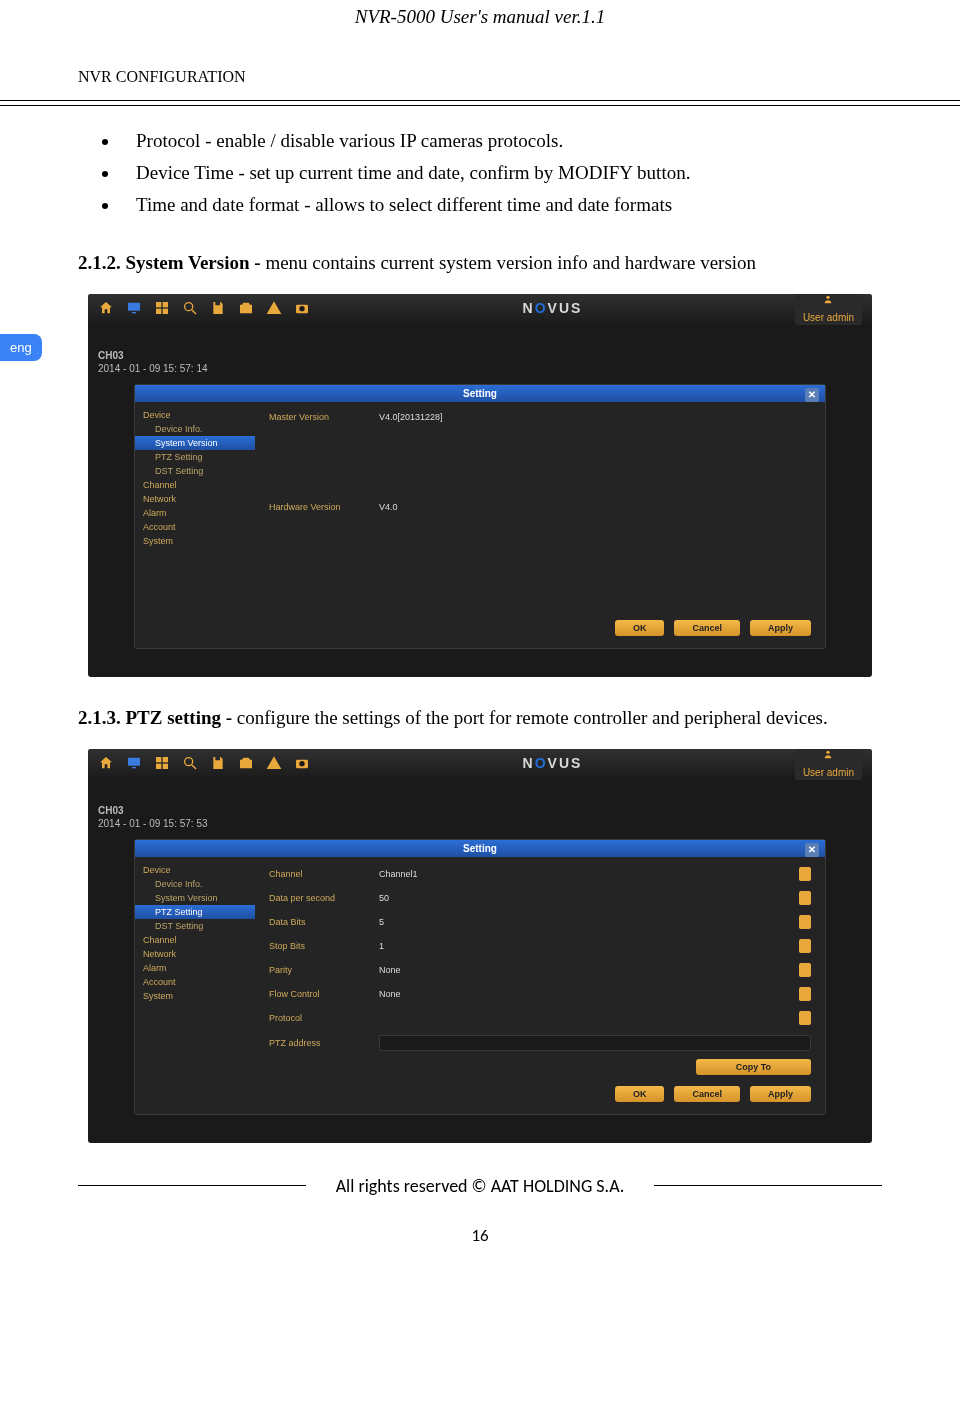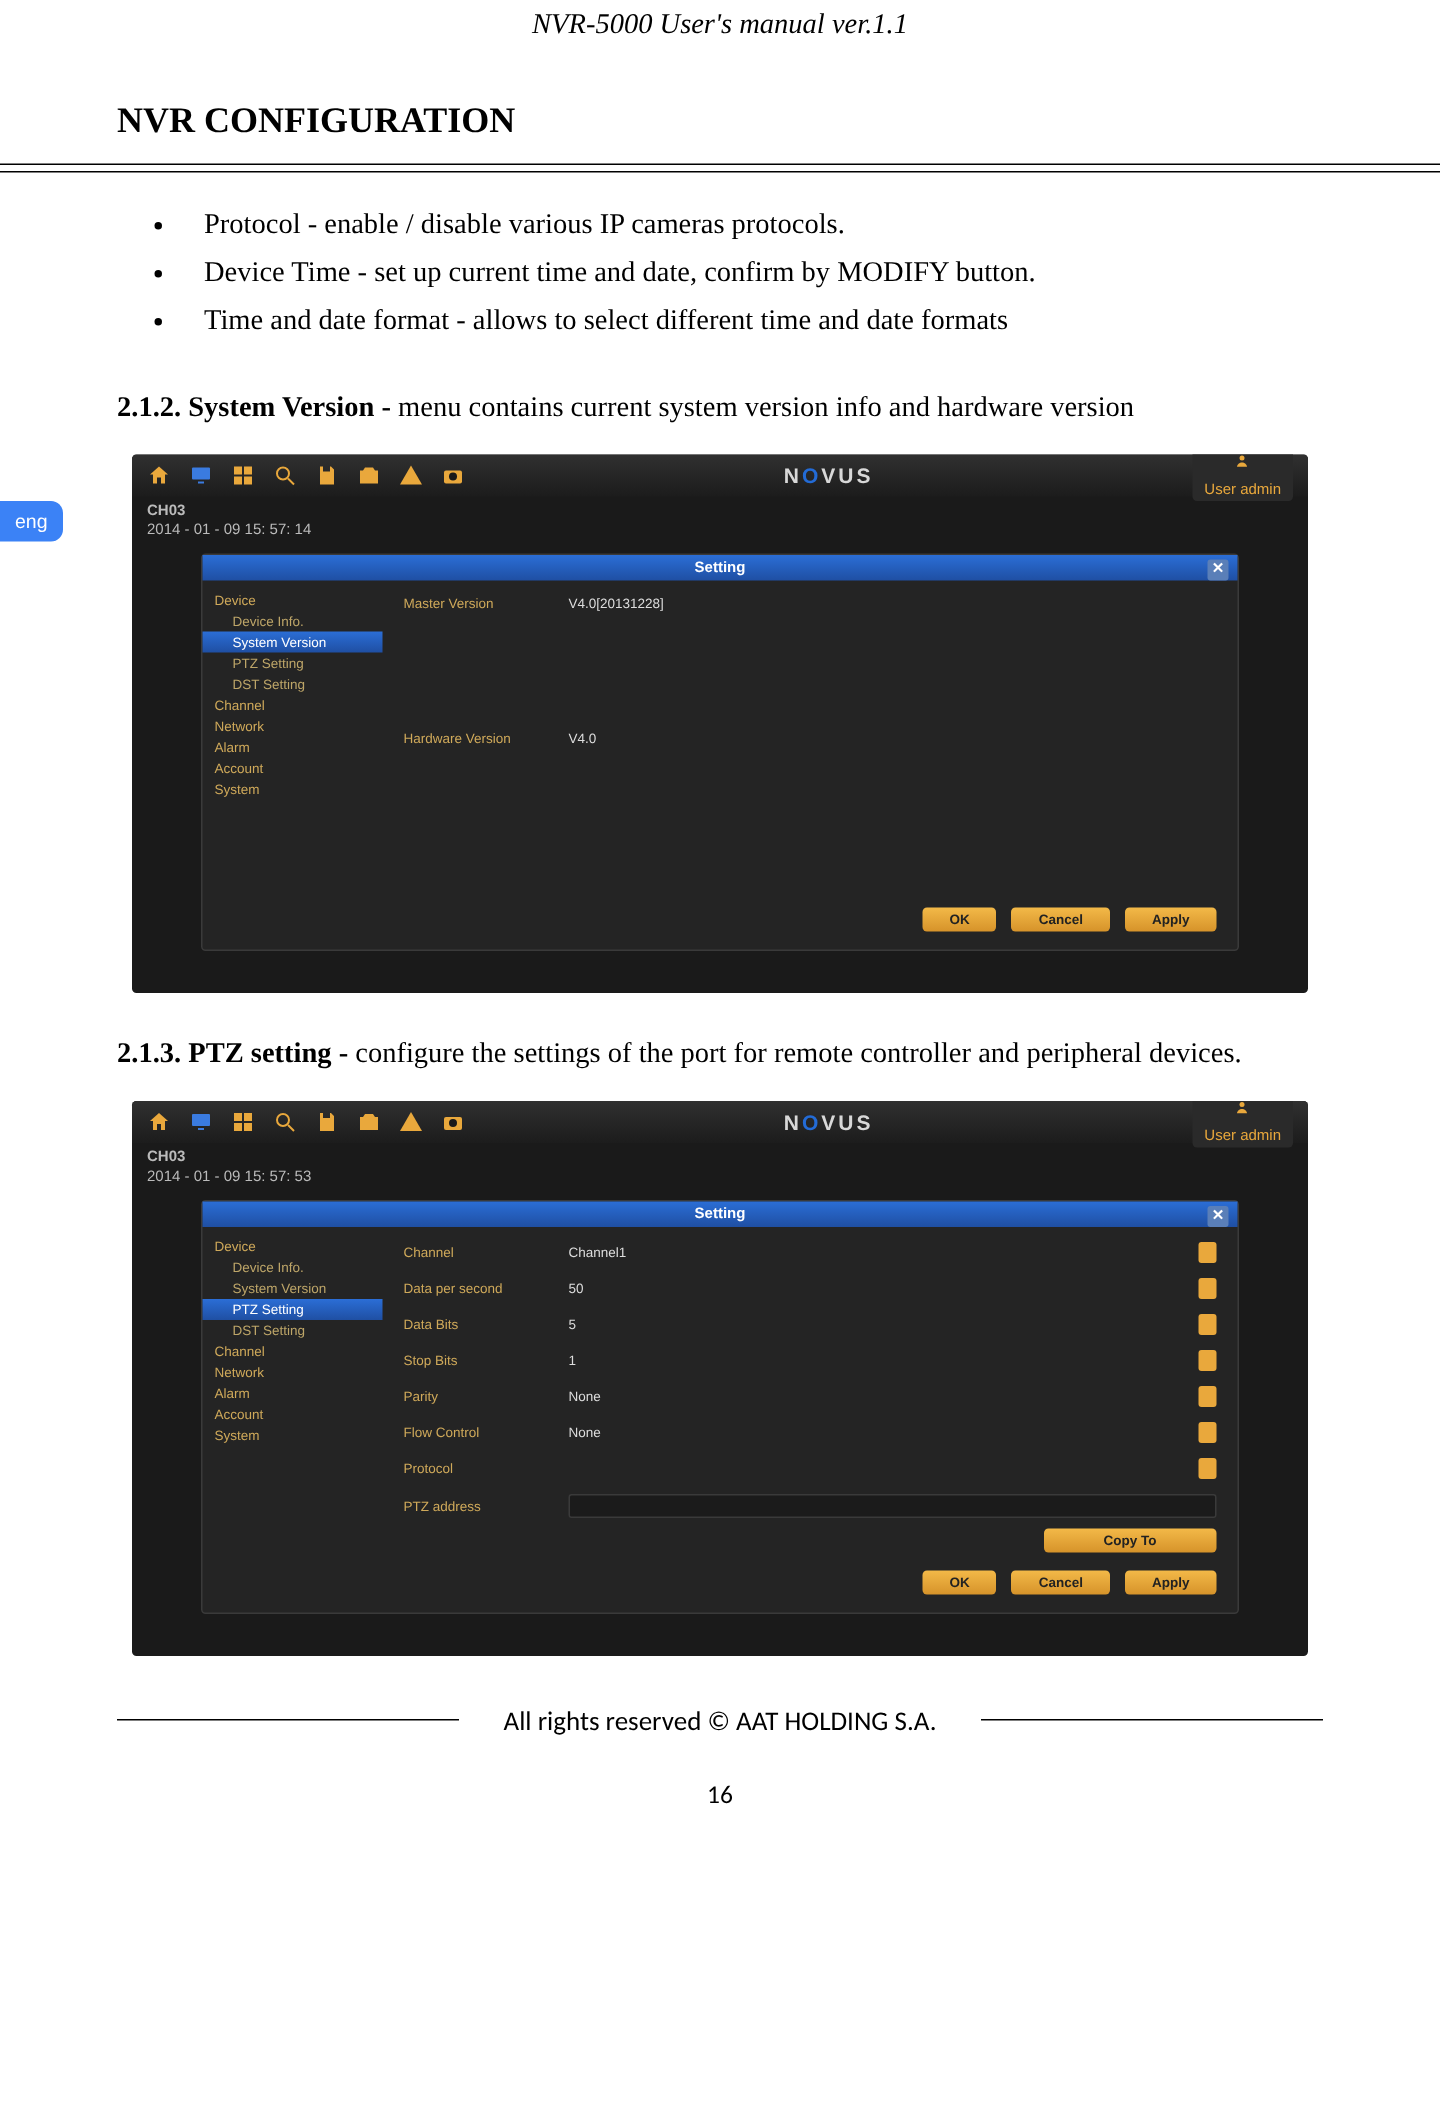--- a/index.html
+++ b/index.html
@@ -16,22 +16,22 @@
     padding: 0 0 40px 0;
   }
   .header-title {
     text-align: center;
     font-style: italic;
     font-size: 19px;
     padding-top: 6px;
     padding-bottom: 10px;
   }
   .section-title {
-    font-weight: bold;
-    font-size: 24px;
+    font-weight: normal;
+    font-size: 16px;
     margin: 30px 0 14px 78px;
   }
   .hr-double {
     border: none;
     border-top: 1px solid #000;
     border-bottom: 1px solid #000;
     height: 4px;
     margin: 0 0 24px 0;
   }
   .bullets {
@@ -98,20 +98,21 @@
   .toolbar .brand .accent { color: #236bd6; }
   .toolbar .userbox {
     display:flex; align-items:center; gap:6px;
     background:#2a2a2a; padding:2px 8px; border-radius:3px;
     color:#e9a83c;
     flex-direction:column;
   }
   .toolbar .userbox .usericon svg { width:10px; height:10px; }
   .shot-sub {
     padding: 4px 10px 10px 10px;
+    margin-top: 24px;
   }
   .ch { font-weight:bold; color:#bbb; }
   .ts { color:#bbb; margin-top:2px; }
 
   .dialog {
     margin: 10px 36px 18px 36px;
     background: #242424;
     border: 1px solid #3a3a3a;
     border-radius: 3px;
     padding-bottom: 8px;

